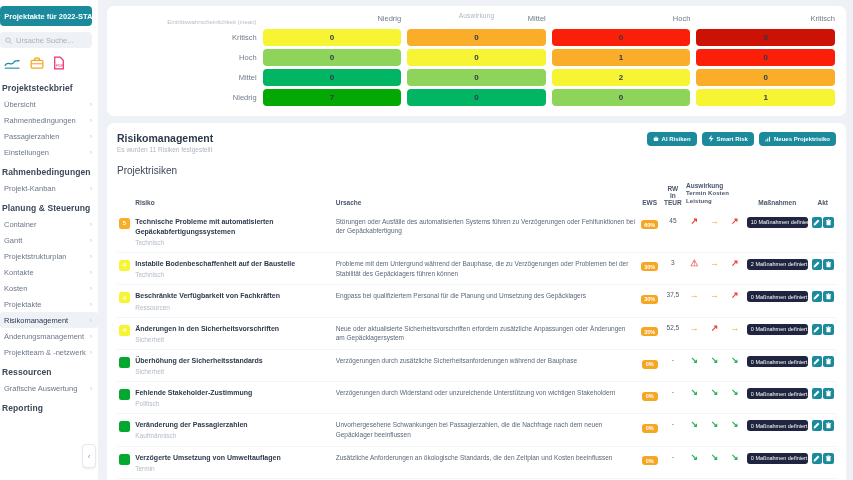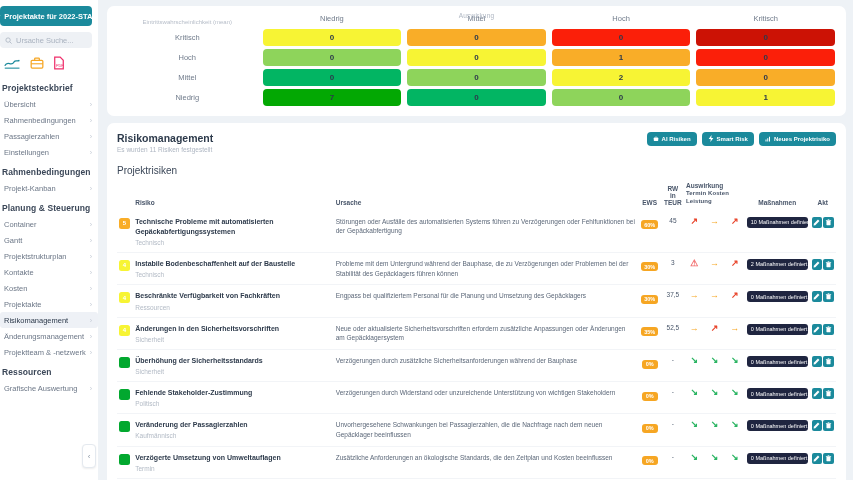--- a/index.html
+++ b/index.html
@@ -58,21 +58,21 @@
   
   .matrix-card {
     background:#fff; border-radius:7px; margin: 6px 7px 0 9px;
     padding: 6px 8px 8px 8px; position: relative;
   }
   .mx-auswirkung {
     position:absolute; top:6px; left:0; right:0; text-align:center;
     font-size:6.5px; color:#aeb6c2; letter-spacing:.2px;
   }
   .mx-table { width: 100%; border-collapse: collapse; table-layout: fixed; }
-  .mx-table td { padding: 1.5px 3px; vertical-align: middle; }
+  .mx-table td { padding: 1.5px 3px; vertical-align: middle; text-align: right; }
   .mx-axis-y {
     font-size: 6px; color:#b6bdc8; text-align:center; line-height:1.35;
     padding-top: 6px !important;
   }
   .mx-colhead {
     font-size: 7.5px; color:#707b8b; text-align:center; padding-bottom:4px !important;
   }
   .mx-rowhead {
     font-size: 7.5px; color:#707b8b; text-align:center; width:100px;
   }
@@ -244,20 +244,21 @@
           <span>Projektteam &amp; -netzwerk</span>
           <span class="chev">›</span>
         </div>
 
       <div class="sb-group">Ressourcen</div>
       <div class="sb-item">
           <span>Grafische Auswertung</span>
           <span class="chev">›</span>
         </div>
 
+      <div class="sb-group">Reporting</div>
     </div>
 
     <div class="sb-collapse">
       <span>‹</span>
     </div>
   </div>
 
   <div class="main">
 
     <div class="matrix-card">

